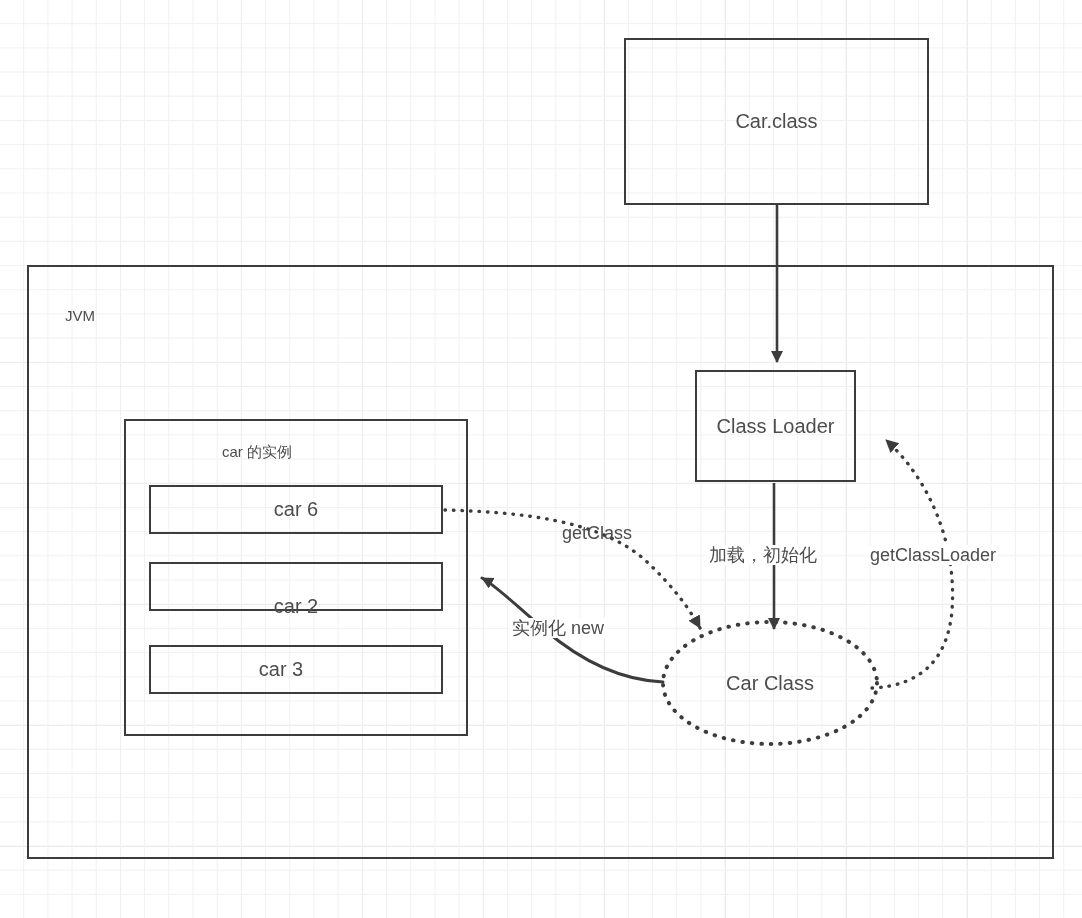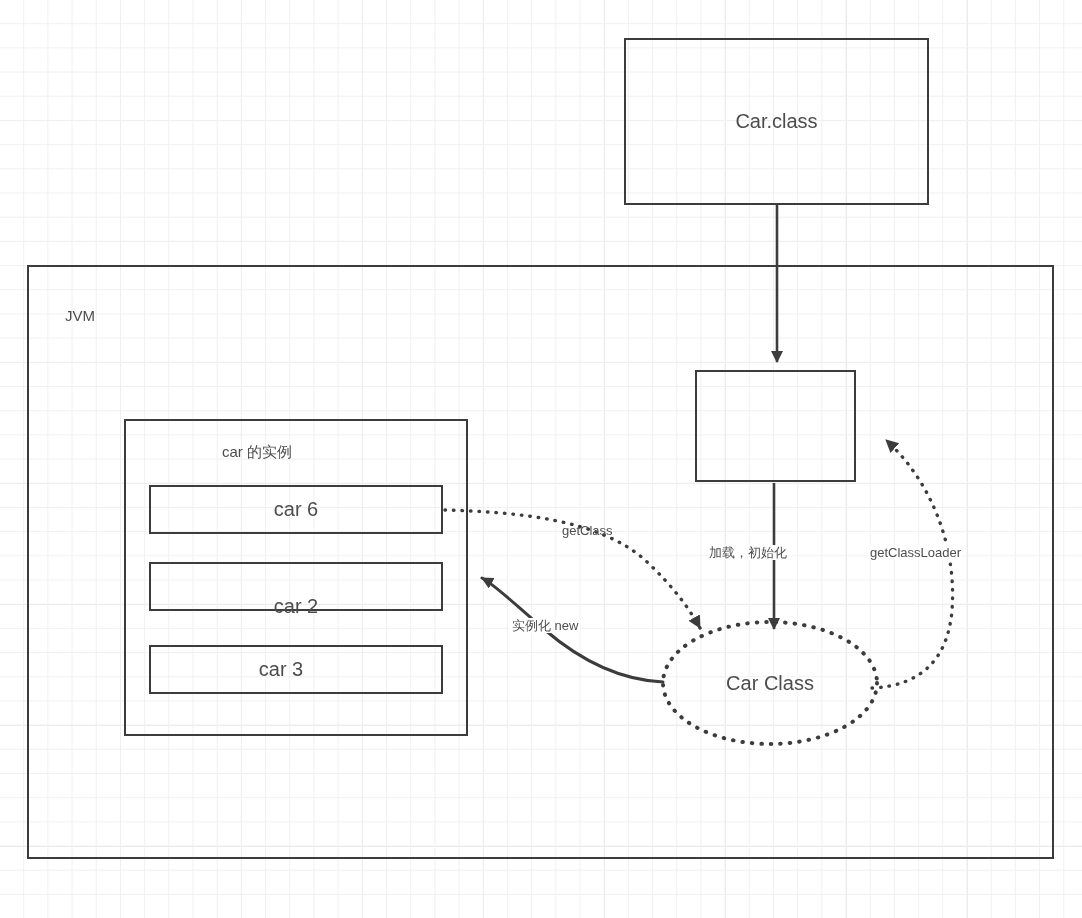--- a/index.html
+++ b/index.html
@@ -55,38 +55,39 @@
     display: flex;
     align-items: center;
     justify-content: center;
     color: #4d4d4d;
     font-size: 20px;
     white-space: nowrap;
   }
   .edge-label {
     position: absolute;
     color: #4d4d4d;
-    font-size: 13px;
+    font-size: 18px;
     white-space: nowrap;
     background: rgba(255,255,255,0.0);
     line-height: 1;
   }
 </style>
 </head>
 <body>
 
 <div id="canvas">
 
   <div class="node-box" style="left:624px; top:38px; width:305px; height:167px;"></div>
   <div class="centered-label" style="left:624px; top:38px; width:305px; height:167px;">Car.class</div>
 
   <div class="node-box" style="left:27px; top:265px; width:1027px; height:594px;"></div>
   <div class="node-label" style="left:65px; top:308px;">JVM</div>
 
   <div class="node-box" style="left:695px; top:370px; width:161px; height:112px;"></div>
+  <div class="centered-label" style="left:695px; top:370px; width:161px; height:112px;">Class Loader</div>
 
   <div class="node-box" style="left:124px; top:419px; width:344px; height:317px;"></div>
   <div class="node-label" style="left:222px; top:444px;">car 的实例</div>
 
   <div class="node-box" style="left:149px; top:485px; width:294px; height:49px;"></div>
   <div class="centered-label" style="left:149px; top:485px; width:294px; height:49px;">car 6</div>
 
   <div class="node-box" style="left:149px; top:562px; width:294px; height:49px;"></div>
   <div class="centered-label" style="left:149px; top:582px; width:294px; height:49px;">car 2</div>
 

